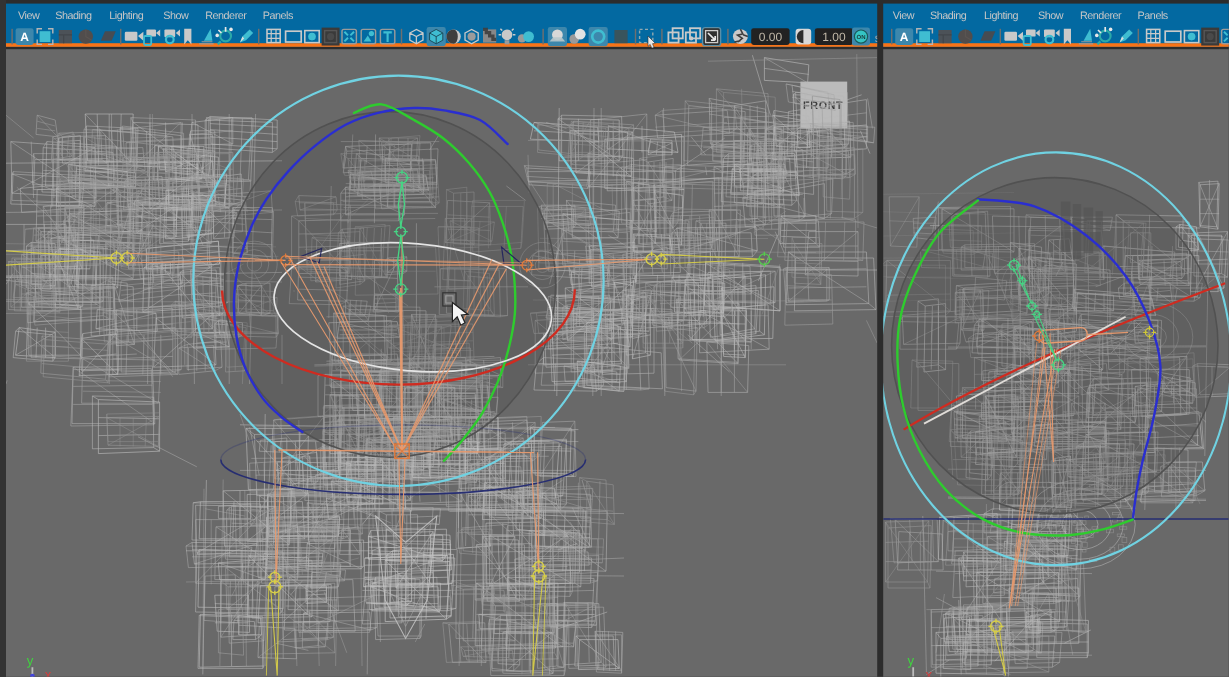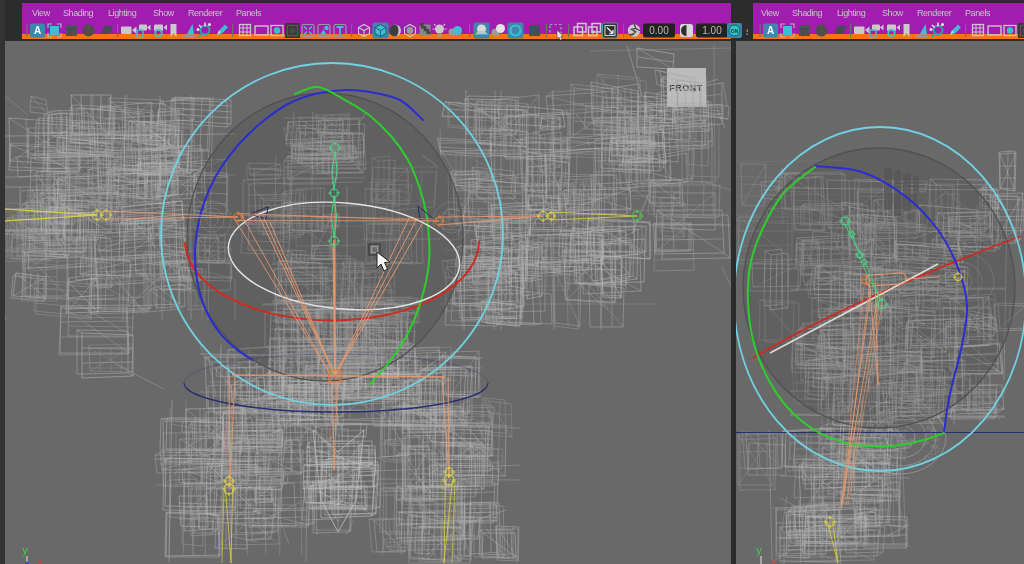--- a/index.html
+++ b/index.html
@@ -1,16 +1,16 @@
 <!DOCTYPE html>
 <html><head><meta charset="utf-8"><style>
 *{margin:0;padding:0;box-sizing:border-box}
 body{width:1024px;height:564px;overflow:hidden;background:#2c2c2c;font-family:"Liberation Sans",sans-serif}
 .pane{position:absolute;top:0;bottom:0}
-.hdr{position:absolute;left:17px;right:0;top:3px;height:36px;background:#a21caf;border-bottom:5px solid #f97316}
+.hdr{position:absolute;left:0;right:0;top:3px;height:36px;background:#0369a1;border-bottom:3px solid #f97316}
 .menu{position:absolute;top:0;height:18px;width:100%;font-size:9px;letter-spacing:-0.4px;color:#c6c6c6;white-space:nowrap}
 .tbar{position:absolute;top:18px;height:19px;width:100%}
 .vp{position:absolute;left:0;right:0;top:41px;bottom:0;background:#696969;overflow:hidden}
 </style></head><body>
 <div style="position:absolute;left:0;top:0;width:5px;height:564px;background:#333333"></div>
 <div class="pane" style="left:5px;width:726px">
  <div class="hdr">
   <div class="menu" style="left:-5px">
         <span style="position:absolute;left:15px;top:5px">View</span>
         <span style="position:absolute;left:46px;top:5px">Shading</span>

